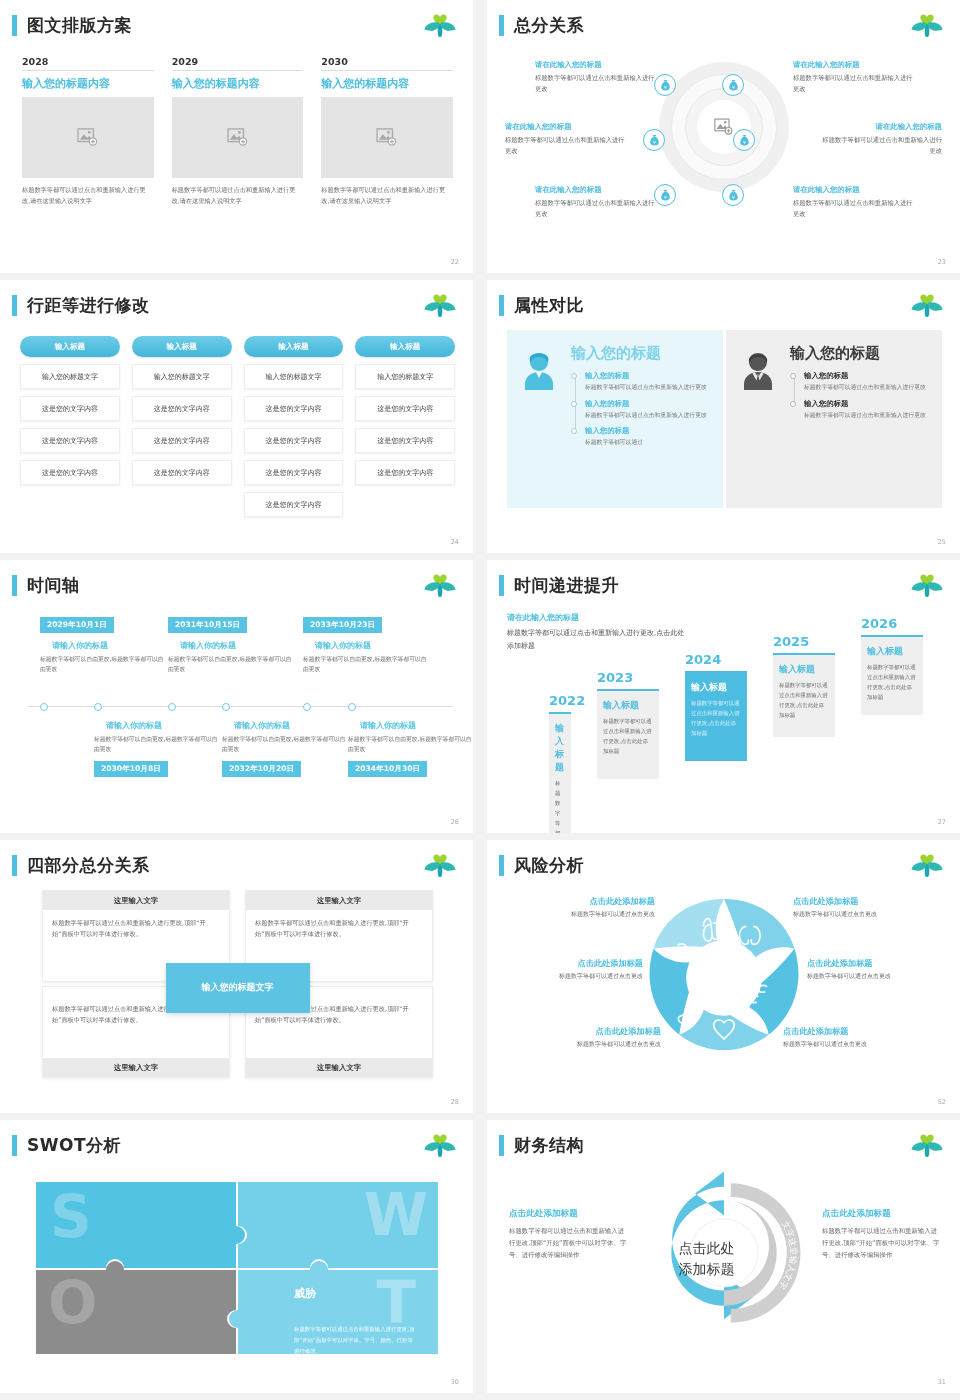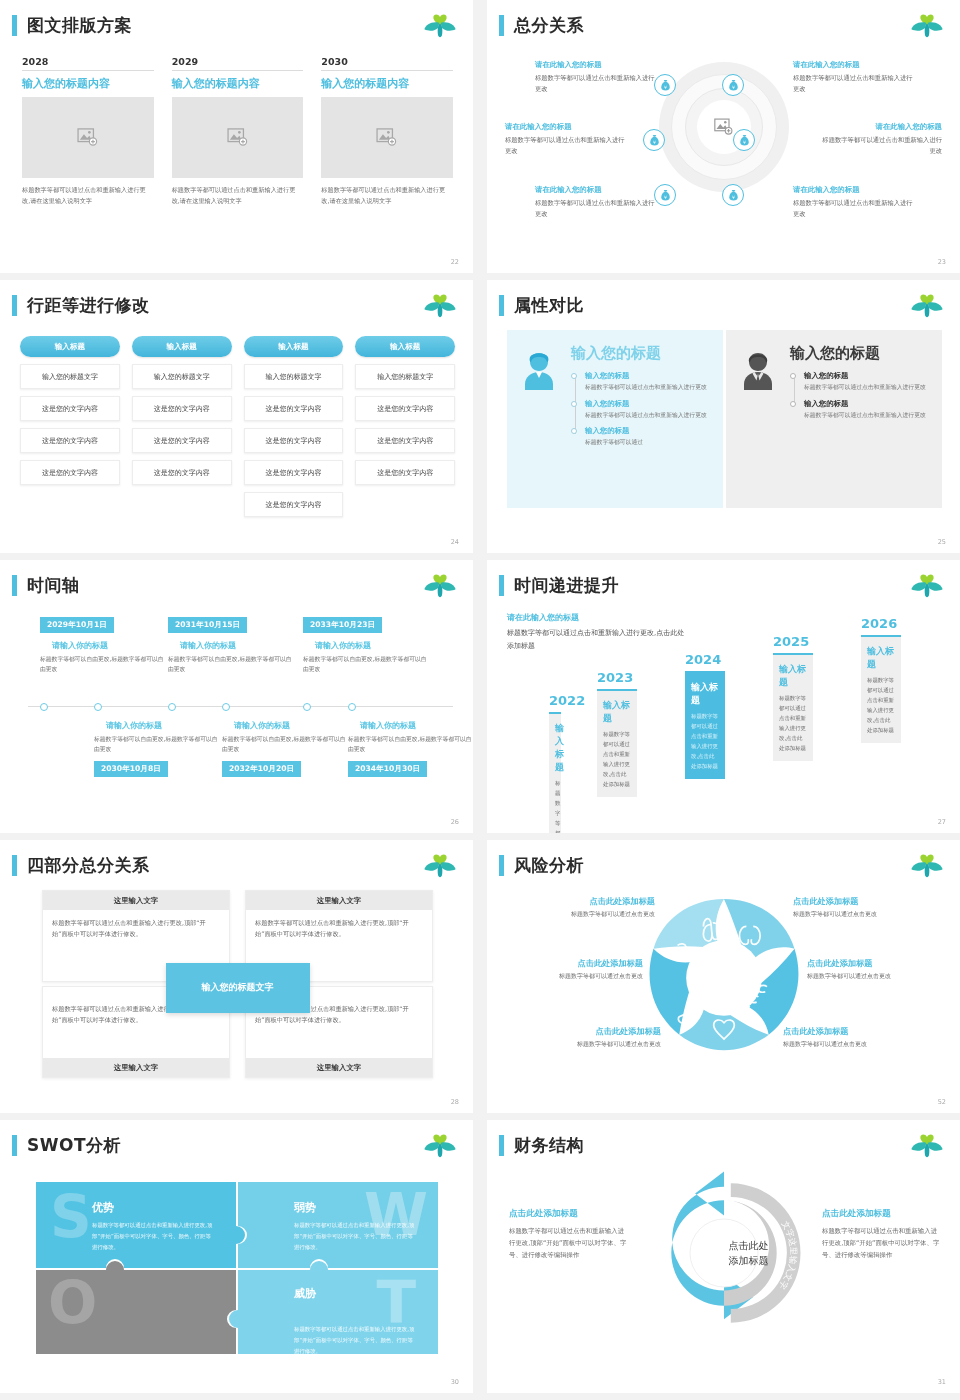--- a/index.html
+++ b/index.html
@@ -84,21 +84,21 @@
   .tl-date { background:#58c4e3; color:#fff; font-size:7.6px; font-weight:bold; padding:3px 7px; display:inline-block; }
   .tl-t { font-size:8px; font-weight:bold; color:#59c6e4; margin:7px 12px 3px; }
   .tl-b { font-size:5.8px; color:#6f6f6f; line-height:1.8; }
   .tl-up { position:absolute; width:126px; top:2px; }
   .tl-dn { position:absolute; width:126px; top:110px; }
 
   
   .s27-intro { position:absolute; top:52px; left:20px; width:180px; }
   .s27-it { font-size:8px; font-weight:bold; color:#4fbfe0; margin-bottom:4px; }
   .s27-ib { font-size:7px; color:#555; line-height:1.8; }
-  .s27-card { position:absolute; width:40px; }
+  .s27-card { position:absolute; width:62px; }
   .s27-year { font-size:13px; font-weight:bold; color:#4fbfe0; margin-bottom:4px; }
   .s27-box { border-top:2px solid #4fbfe0; background:#efefef; padding:8px 6px; }
   .s27-box.hl { background:#4cbde1; border-top-color:#4cbde1; }
   .s27-h { font-size:9px; font-weight:bold; color:#4fbfe0; margin-bottom:4px; }
   .s27-box.hl .s27-h { color:#fff; }
   .s27-p { font-size:5.4px; color:#6d6d6d; line-height:1.85; }
   .s27-box.hl .s27-p { color:#d9f2fa; }
 
   
   .s28 { position:absolute; top:50px; left:42px; right:40px; height:195px; }
@@ -625,28 +625,20 @@
         <path d="M0 0 H200 V44 a9 9 0 0 1 0 18 V86 H88 a9 9 0 0 0 -18 0 H0 Z" fill="#53c3e3"></path>
         <path d="M202 0 H402 V86 H292 a9 9 0 0 0 -18 0 H202 V62 a9 9 0 0 0 0 -18 Z" fill="#74cfe8"></path>
         <path d="M0 88 H70 a9 9 0 0 1 18 0 H200 V128 a9 9 0 0 0 0 18 V172 H0 Z" fill="#8c8c8c"></path>
         <path d="M202 88 H274 a9 9 0 0 1 18 0 H402 V172 H202 V146 a9 9 0 0 1 0 -18 Z" fill="#7fd4ec"></path>
       </svg>
       <div style="position:absolute;left:14px;top:6px;font-size:58px;font-weight:bold;color:rgba(255,255,255,.26);line-height:1">S</div>
       <div style="position:absolute;right:10px;top:4px;font-size:58px;font-weight:bold;color:rgba(255,255,255,.32);line-height:1">W</div>
       <div style="position:absolute;left:12px;top:92px;font-size:58px;font-weight:bold;color:rgba(255,255,255,.22);line-height:1">O</div>
       <div style="position:absolute;right:22px;top:92px;font-size:58px;font-weight:bold;color:rgba(255,255,255,.32);line-height:1">T</div>
 
-      <div style="position:absolute;left:56px;top:18px;width:122px">
-        <div style="font-size:11px;font-weight:bold;color:#fff;margin-bottom:5px">优势</div>
-        <div style="font-size:5.4px;color:rgba(255,255,255,.92);line-height:2">标题数字等都可以通过点击和重新输入进行更改,顶部“开始”面板中可以对字体、字号、颜色、行距等进行修改。</div>
-      </div>
-      <div style="position:absolute;left:258px;top:18px;width:122px">
-        <div style="font-size:11px;font-weight:bold;color:#fff;margin-bottom:5px">弱势</div>
-        <div style="font-size:5.4px;color:rgba(255,255,255,.92);line-height:2">标题数字等都可以通过点击和重新输入进行更改,顶部“开始”面板中可以对字体、字号、颜色、行距等进行修改。</div>
-      </div>
       <div style="position:absolute;left:258px;top:104px;width:122px">
         <div style="font-size:11px;font-weight:bold;color:#fff;margin-bottom:23px">威胁</div>
         <div style="font-size:5.4px;color:rgba(255,255,255,.92);line-height:2">标题数字等都可以通过点击和重新输入进行更改,顶部“开始”面板中可以对字体、字号、颜色、行距等进行修改。</div>
       </div>
     </div>
     <div class="pgnum">30</div>
   </div>
 
   <div class="slide">
     <div class="s-head">
@@ -672,21 +664,21 @@
         <path id="arcL" d="M42 146 A62 62 0 0 1 42 54"></path>
         <path id="arcR" d="M158 54 A62 62 0 0 1 158 146"></path>
       </defs>
       <text font-size="10" fill="#ffffff" font-family="DejaVu Sans, sans-serif">
         <textPath href="#arcL" startOffset="14%">文字这里输入文字</textPath>
       </text>
       <text font-size="10" fill="#ffffff" font-family="DejaVu Sans, sans-serif">
         <textPath href="#arcR" startOffset="14%">文字这里输入文字</textPath>
       </text>
     </svg>
-    <div style="position:absolute;left:50%;top:118px;transform:translateX(-50%);text-align:right;width:90px;font-size:10px;color:#3a3a3a;line-height:1.5">
+    <div style="position:absolute;left:50%;top:118px;transform:translateX(-50%);text-align:left;width:90px;font-size:14px;color:#3a3a3a;line-height:1.5">
       <div>点击此处</div>
       <div>添加标题</div>
     </div>
 
     <div class="s31-side" style="left:22px;">
       <div class="s31-t">点击此处添加标题</div>
       <div class="s31-b">标题数字等都可以通过点击和重新输入进行更改,顶部“开始”面板中可以对字体、字号、进行修改等编辑操作</div>
     </div>
     <div class="s31-side" style="right:20px;">
       <div class="s31-t">点击此处添加标题</div>

